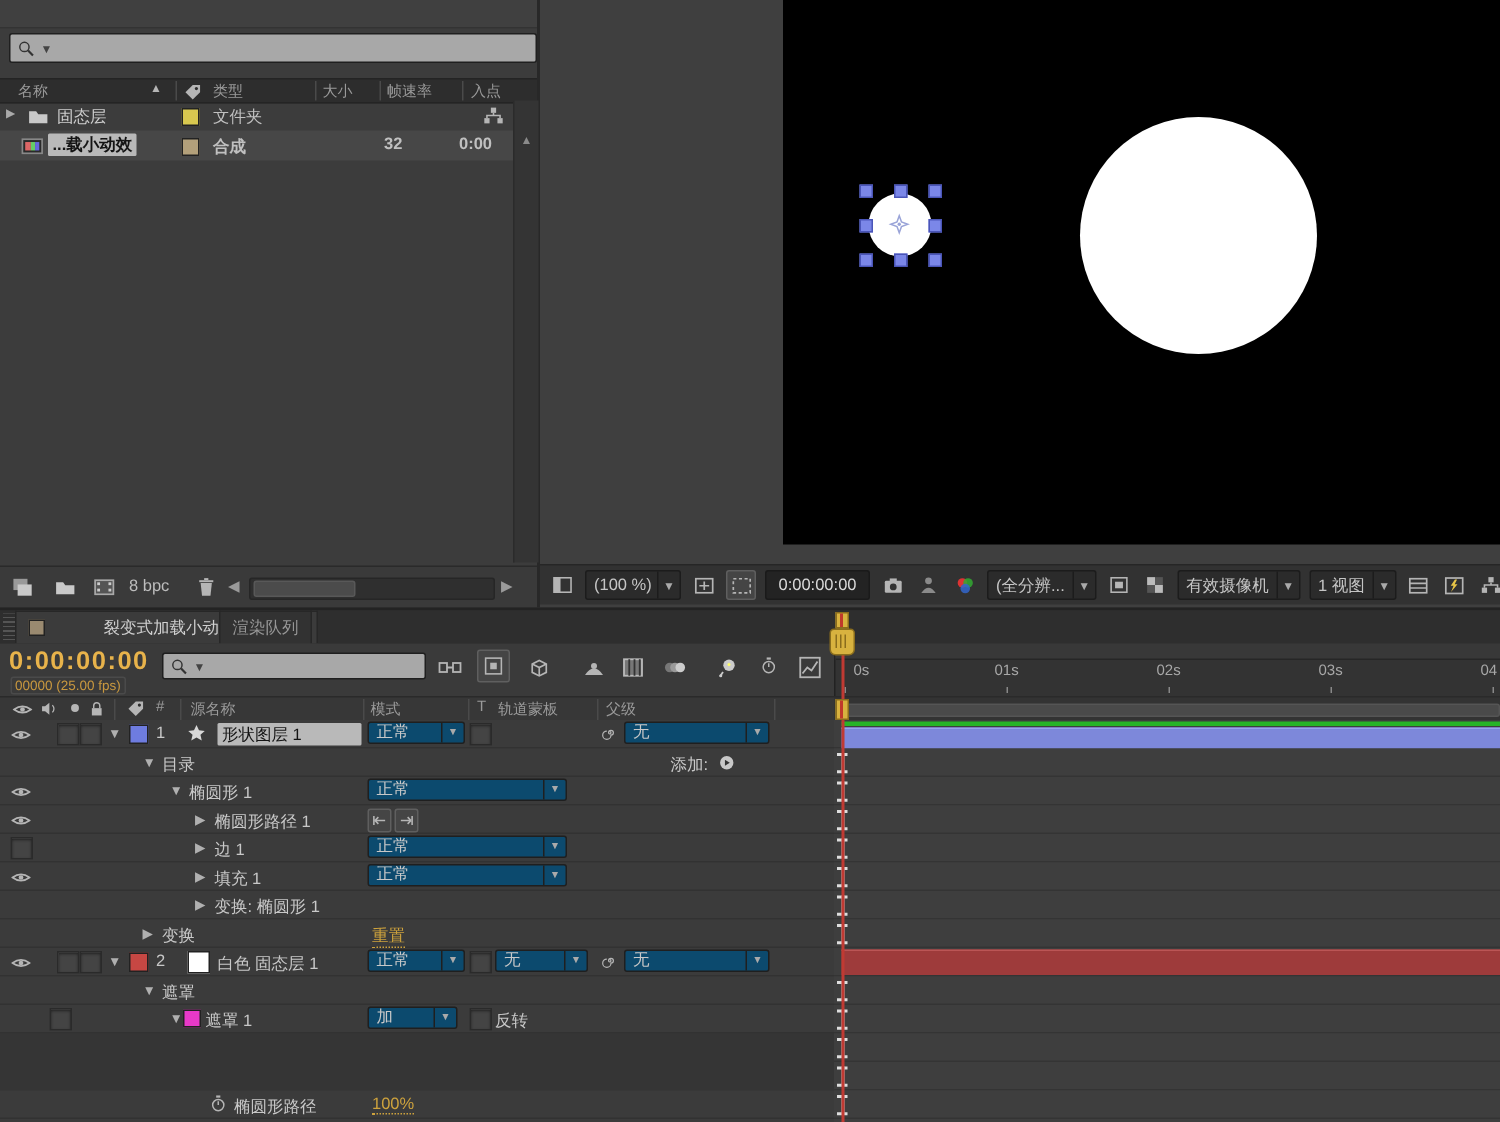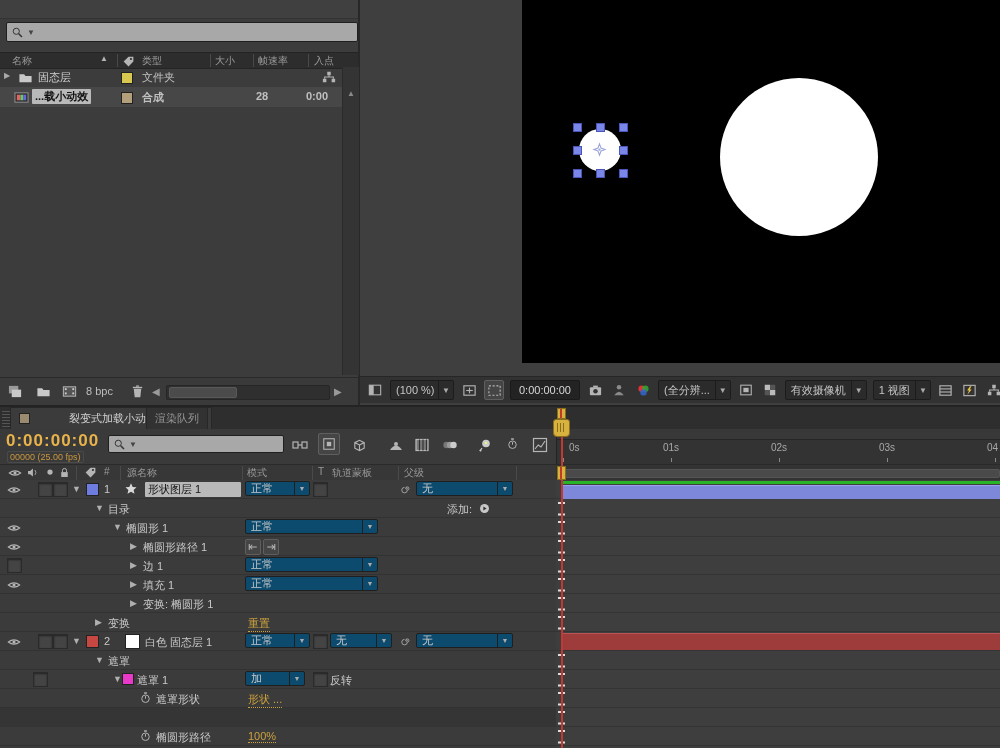--- a/index.html
+++ b/index.html
@@ -136,21 +136,21 @@
             <svg width="15" height="15" viewBox="0 0 16 16" fill="none" stroke="currentColor" stroke-width="1.2">
               <rect x="1" y="3" width="14" height="10" fill="#2a2a2a" stroke="#888"></rect>
               <rect x="3" y="5" width="4" height="6" fill="#d66" stroke="none"></rect>
               <rect x="7" y="5" width="3" height="6" fill="#6c6" stroke="none"></rect>
               <rect x="10" y="5" width="3" height="6" fill="#66d" stroke="none"></rect>
             </svg>
           </span>
           <span class="namehl abs" style="left:32px;top:2px;">...载小动效</span>
           <span class="lbl-chip" style="background:#b3a07a;"></span>
           <span class="ptype">合成</span>
-          <span class="abs" style="left:256px;top:3px;color:#c0c0c0;">28</span>
+          <span class="abs" style="left:256px;top:3px;color:#c0c0c0;">32</span>
           <span class="abs" style="left:306px;top:3px;color:#c0c0c0;">0:00</span>
         </div>
       </div>
 
     <span class="icon abs" style="left:322px;top:70px;">
         <svg width="14" height="14" viewBox="0 0 16 16" fill="none" stroke="currentColor" stroke-width="1.2">
           <rect x="6" y="2" width="4" height="4" fill="currentColor" stroke="none"></rect>
           <rect x="1" y="10" width="4" height="4" fill="currentColor" stroke="none"></rect>
           <rect x="11" y="10" width="4" height="4" fill="currentColor" stroke="none"></rect>
           <path d="M8 6 v2 M3 10 v-2 h10 v2" stroke="currentColor"></path>
@@ -618,31 +618,20 @@
           <span class="twirl" style="left:113px;">▼</span>
           <span class="chip" style="left:122px;width:10px;height:10px;background:#e839c8;"></span>
           <span class="rname" style="left:137px;">遮罩 1</span>
           <div class="modedd" style="left:245px;width:60px;">
             <span class="txt">加</span>
             <span class="arr">▼</span>
           </div>
           <span class="chk" style="left:313px;"></span>
           <span class="rname" style="left:330px;">反转</span>
         </div>
-        <div class="trow" style="top: 209px;">
-          <span class="icon abs" style="left:139px;top:2px;">
-            <svg width="13" height="13" viewBox="0 0 16 16" fill="none" stroke="currentColor" stroke-width="1.2">
-              <circle cx="8" cy="9.5" r="4.6"></circle>
-              <rect x="6.3" y="1.6" width="3.4" height="1.8" fill="currentColor" stroke="none"></rect>
-              <line x1="8" y1="9.5" x2="8" y2="6.3"></line>
-            </svg>
-          </span>
-          <span class="rname" style="left:156px;">遮罩形状</span>
-          <span class="abs goldlink" style="left:248px;top:3px;">形状 ...</span>
-        </div>
         <div class="trow" style="top: 247px;">
           <span class="icon abs" style="left:139px;top:2px;">
             <svg width="13" height="13" viewBox="0 0 16 16" fill="none" stroke="currentColor" stroke-width="1.2">
               <circle cx="8" cy="9.5" r="4.6"></circle>
               <rect x="6.3" y="1.6" width="3.4" height="1.8" fill="currentColor" stroke="none"></rect>
               <line x1="8" y1="9.5" x2="8" y2="6.3"></line>
             </svg>
           </span>
           <span class="rname" style="left:156px;">椭圆形路径</span>
           <span class="abs goldlink" style="left:248px;top:3px;">100%</span>

